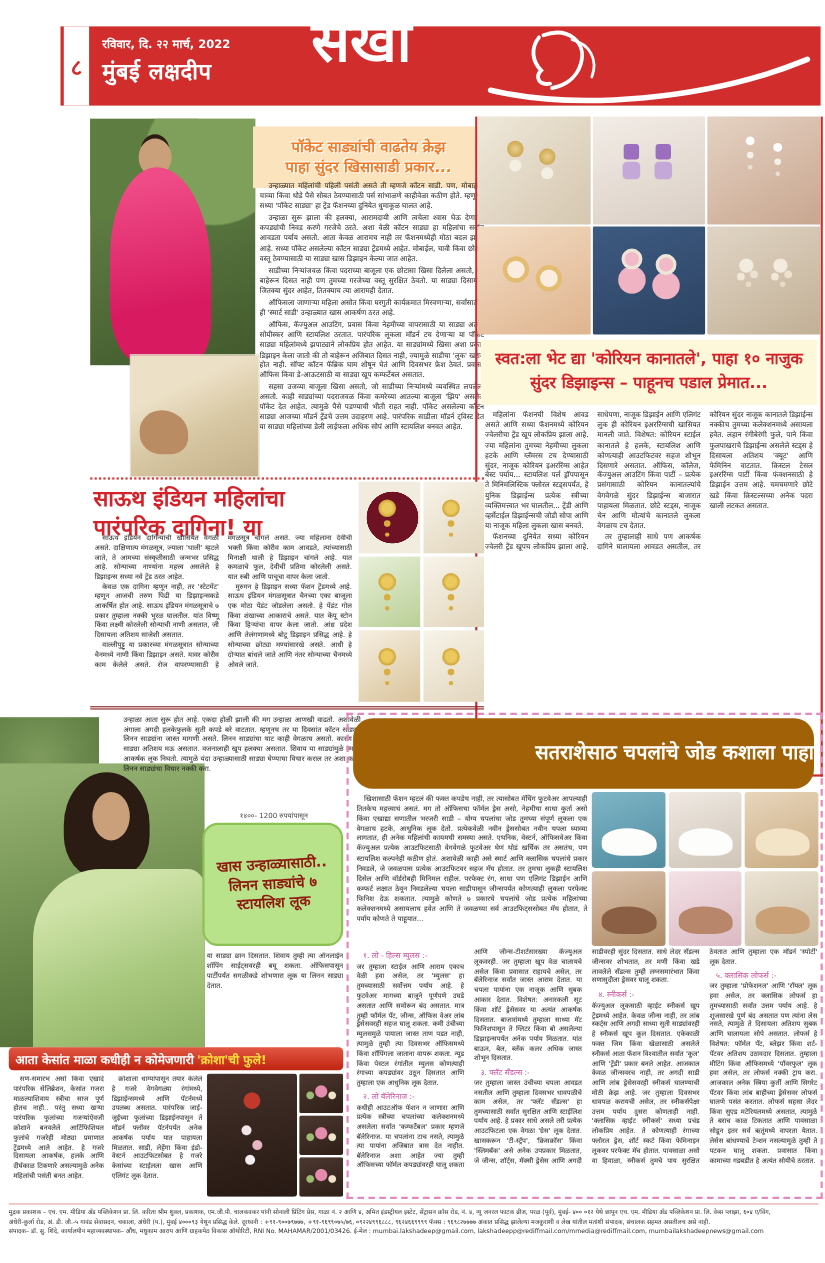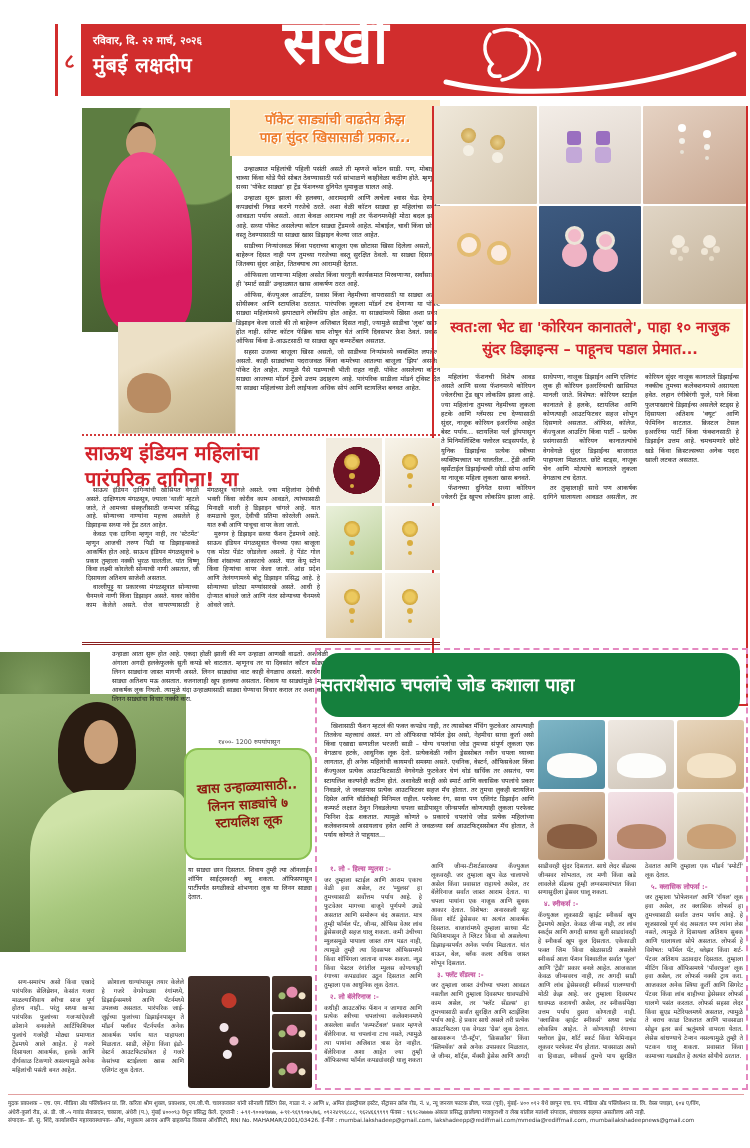--- a/index.html
+++ b/index.html
@@ -9,36 +9,36 @@
   .just{text-align:justify;}
   .hide{overflow:hidden;}
 
   
   .banner{left:55px;top:24px;width:691px;height:72px;background:#d12d2d;}
   .pageno-strip{position:absolute;left:3px;top:0;width:23px;height:72px;background:#fff;
                 display:flex;align-items:center;justify-content:center;}
   .pageno{color:#d12d2d;font-size:20px;font-weight:bold;}
   .hdr-date{position:absolute;left:38px;top:9px;color:#fff;font-size:10.5px;font-weight:bold;}
   .hdr-ed{position:absolute;left:38px;top:27px;color:#fff;font-size:20px;font-weight:bold;letter-spacing:.5px;}
-  .masthead{position:absolute;left:228px;top:-12px;color:#fff;font-size:60px;font-weight:bold;line-height:1;}
+  .masthead{position:absolute;left:228px;top:-12px;color:#fff;font-size:52px;font-weight:bold;line-height:1;}
   .face-art{position:absolute;right:4px;top:0;width:310px;height:72px;}
 
   
   .ps-photo{left:82px;top:108px;width:150px;height:224px;
     background:radial-gradient(circle at 75% 15%,#7ea05a 0 28%,transparent 29%),
                radial-gradient(circle at 20% 10%,#5d7d41 0 30%,transparent 31%),
                linear-gradient(160deg,#6c8d4e,#41582c);}
   .ps-fig{position:absolute;left:18px;top:44px;width:92px;height:178px;border-radius:46% 54% 20% 30%;
     background:linear-gradient(170deg,#ef4b86 10%,#d81b60 70%);}
   .ps-head{position:absolute;left:44px;top:18px;width:30px;height:34px;border-radius:50%;
     background:#caa07a;box-shadow:0 -6px 0 -2px #2c1d14;}
   .ps-inset{left:118px;top:322px;width:116px;height:110px;border:1px solid #e6ddcb;
     background:linear-gradient(155deg,#ece0c6 30%,#d7c7a2 60%,#c3b18a);}
   .ps-hand{position:absolute;left:8px;top:50px;width:44px;height:40px;border-radius:50% 60% 40% 50%;background:#b98c63;}
-  .ps-headline{left:230px;top:100px;width:210px;height:56px;background:#fbe4bd;
+  .ps-headline{left:230px;top:115px;width:210px;height:56px;background:#fbe4bd;
     display:flex;flex-direction:column;align-items:center;justify-content:center;gap:2px;}
   .ps-headline div{color:#ef7c2a;font-weight:bold;font-size:13.5px;line-height:1.2;
     text-shadow:1px 1px 0 #fff,-1px -1px 0 #fff;white-space:nowrap;}
   .ps-body{left:236px;top:165px;width:204px;height:266px;font-size:6.5px;line-height:1.4;color:#222;}
   .ps-body p{margin:0 0 2px 0;text-indent:8px;}
 
   
   .ko-box{left:432px;top:106px;width:316px;height:600px;border:2px solid #cf2b2b;border-top:none;box-sizing:border-box;}
   .ko-grid{display:grid;grid-template-columns:1fr 1fr 1fr;grid-template-rows:98px 98px;gap:2px;padding:0;}
   .ecell{position:relative;border-radius:1px;overflow:hidden;}
@@ -114,55 +114,55 @@
                linear-gradient(170deg,#43302a,#271913);}
   .cr-strip{left:272px;top:976px;width:40px;height:112px;display:flex;flex-direction:column;gap:2px;}
   .cr-strip div{flex:1;border-radius:2px;
     background:radial-gradient(circle at 50% 45%,#e58cae 0 5px,transparent 6px),
                radial-gradient(circle at 25% 55%,#9fba72 0 3px,transparent 4px),
                radial-gradient(circle at 75% 55%,#f0e3c9 0 3px,transparent 4px),
                linear-gradient(160deg,#4c3830,#2d1e16);}
 
   
   .fw-box{left:315px;top:648px;width:433px;height:442px;border:2px dashed #e489c0;box-sizing:border-box;}
-  .fw-headline{position:absolute;left:4px;top:3px;width:419px;height:64px;background:#15803d;border-radius:18px;
-    display:flex;flex-direction:column;align-items:flex-start;justify-content:center;gap:1px;}
+  .fw-headline{position:absolute;left:4px;top:3px;width:419px;height:64px;background:#a16207;border-radius:18px;
+    display:flex;flex-direction:column;align-items:flex-end;justify-content:center;gap:1px;}
   .fw-headline div{color:#fff;font-weight:bold;font-size:18px;line-height:1.15;white-space:nowrap;}
   .fw-intro{position:absolute;left:7px;top:72px;width:210px;height:136px;font-size:6.4px;line-height:1.42;overflow:hidden;}
   .fw-intro p{margin:0;text-indent:7px;}
   .fw-shoes{position:absolute;left:221px;top:70px;width:206px;height:140px;display:grid;
     grid-template-columns:1fr 1fr 1fr;grid-template-rows:1fr 1fr;gap:3px;}
   .stile{position:relative;border-radius:3px;overflow:hidden;}
   .stile::after{content:"";position:absolute;left:14%;right:12%;bottom:16%;height:36%;
     border-radius:55% 65% 40% 45%;background:#fdfdfb;}
   .s1{background:linear-gradient(160deg,#7fb6c6,#4f8ba0);}
   .s2{background:linear-gradient(160deg,#efe9e2,#cfc5b8);}
   .s3{background:linear-gradient(160deg,#e8d6bd,#c9ab81);} .s3::after{background:#f3e3c7;}
   .s4{background:linear-gradient(160deg,#d9c1ab,#b08b67);} .s4::after{background:#8a5f43;}
   .s5{background:linear-gradient(160deg,#f3e2e6,#dcb9c3);} .s5::after{background:#b8876b;}
   .s6{background:linear-gradient(160deg,#ece4d6,#cbbda4);} .s6::after{background:#caa177;}
   .fw-cols{position:absolute;left:7px;top:212px;width:419px;height:222px;column-count:4;column-gap:9px;
     font-size:6.2px;line-height:1.42;overflow:hidden;}
   .fw-cols p{margin:0;text-indent:6px;}
-  .sec-title{display:block;color:#c2519c;font-weight:bold;font-size:6.8px;margin:3px 0 1px 0;}
+  .sec-title{display:block;color:#c2519c;font-weight:normal;font-size:6.8px;margin:3px 0 1px 0;}
 
   
   .foot-rule{left:8px;top:1094px;width:736px;border-top:1px solid #e2a0a0;}
   .footer{left:8px;top:1099px;width:736px;font-size:5.6px;line-height:1.55;color:#2a2a2a;}
 </style>
 </head>
 <body>
 
 <div id="page">
 
   <div class="abs banner">
     <div class="pageno-strip">
       <span class="pageno">८</span>
     </div>
-    <div class="hdr-date">रविवार, दि. २२ मार्च, २०२६</div>
+    <div class="hdr-date">रविवार, दि. २२ मार्च, 2022</div>
     <div class="hdr-ed">मुंबई लक्षदीप</div>
     <div class="masthead">सखी</div>
     <svg class="face-art" viewBox="0 0 310 72">
       <path d="M14 58 C 90 76, 210 68, 302 30" stroke="#fff" fill="none" stroke-width="5" stroke-linecap="round"></path>
       <path d="M58 10 C 50 20, 52 32, 60 40 C 54 46, 58 54, 68 52" stroke="#fff" fill="none" stroke-width="3.5" stroke-linecap="round"></path>
       <path d="M62 8 C 84 0, 102 14, 96 34 C 92 48, 80 54, 70 56" stroke="#fff" fill="none" stroke-width="3.5" stroke-linecap="round"></path>
       <path d="M88 12 C 104 16, 112 30, 106 46" stroke="#fff" fill="none" stroke-width="2.5" stroke-linecap="round"></path>
     </svg>
   </div>
 
@@ -247,20 +247,24 @@
     <div class="li-face"></div>
     <div class="li-saree"></div>
   </div>
   <div class="abs li-intro just hide">उन्हाळा आता सुरू होत आहे. एकदा होळी झाली की मग उन्हाळा आणखी वाढतो. अशावेळी अंगाला अगदी हलकेफुलके सुती कपडे बरे वाटतात. म्हणूनच तर या दिवसांत कॉटन साड्या, लिनन साड्यांना जास्त मागणी असते. लिनन साड्यांचा थाट काही वेगळाच असतो. कारण या साड्या अतिशय मऊ असतात. वजनालाही खूप हलक्या असतात. शिवाय या साड्यांमुळे स्मार्ट, आकर्षक लूक निघतो. त्यामुळे यंदा उन्हाळ्यासाठी साड्या घेण्याचा विचार कराल तर अशा काही लिनन साड्यांचा विचार नक्की करा.</div>
   <div class="abs li-price">१४००- 1200 रुपयांपासून</div>
   <div class="abs li-box">
     <div>खास उन्हाळ्यासाठी.. लिनन साड्यांचे ७ स्टायलिश लूक</div>
   </div>
   <div class="abs li-after just hide">या साड्या छान दिसतात. शिवाय तुम्ही त्या ऑनलाईन शॉपिंग साईट्सवरही बघू शकता. ऑफिसपासून पार्टीपर्यंत सगळीकडे शोभणारा लूक या लिनन साड्या देतात.</div>
 
+  <div class="abs cr-bar">
+    <span>आता केसांत माळा कधीही न कोमेजणारी</span>
+    <span class="yel">'क्रोशा'ची फुले!</span>
+  </div>
   <div class="abs cr-cols just">
     <p>सण-समारंभ असो किंवा एखादे पारंपरिक सेलिब्रेशन, केसांत गजरा माळल्याशिवाय स्त्रीचा साज पूर्ण होतच नाही.. परंतु सध्या खऱ्या पारंपरिक फुलांच्या गजऱ्यांऐवजी क्रोशाने बनवलेले आर्टिफिशियल फुलांचे गजरेही मोठ्या प्रमाणात ट्रेंडमध्ये आले आहेत. हे गजरे दिसायला आकर्षक, हलके आणि दीर्घकाळ टिकणारे असल्यामुळे अनेक महिलांची पसंती बनत आहेत.</p>
     <p>क्रोशाला धाग्यांपासून तयार केलेले हे गजरे वेगवेगळ्या रंगांमध्ये, डिझाईन्समध्ये आणि पॅटर्नमध्ये उपलब्ध असतात. पारंपरिक जाई-जुईच्या फुलांच्या डिझाईनपासून ते मॉडर्न फ्लॉवर पॅटर्नपर्यंत अनेक आकर्षक पर्याय यात पाहायला मिळतात. साडी, लेहेंगा किंवा इंडो-वेस्टर्न आउटफिटसोबत हे गजरे केसांच्या स्टाईलला खास आणि एलिगंट लूक देतात.</p>
   </div>
   <div class="abs cr-main"></div>
   <div class="abs cr-strip">
     <div></div>
     <div></div>
     <div></div>
   </div>

